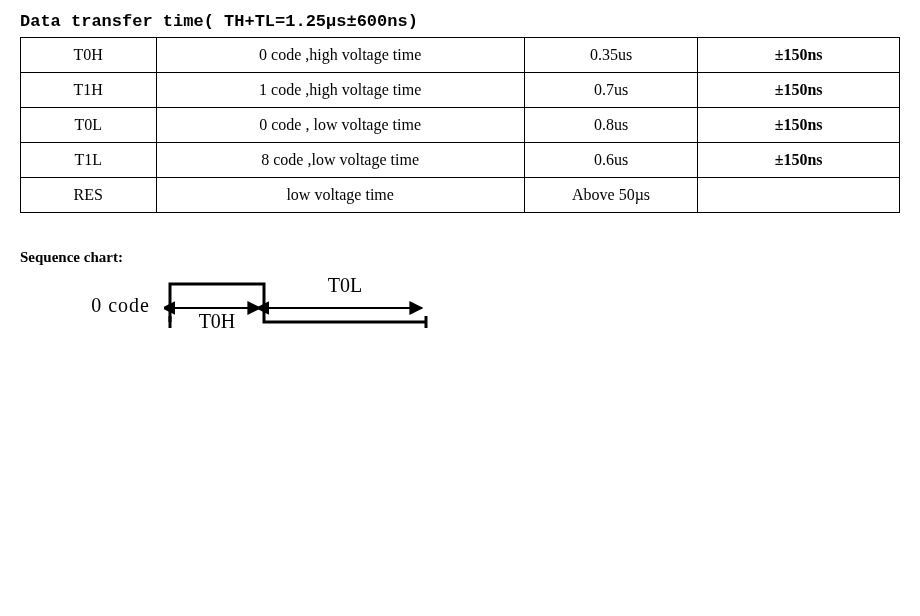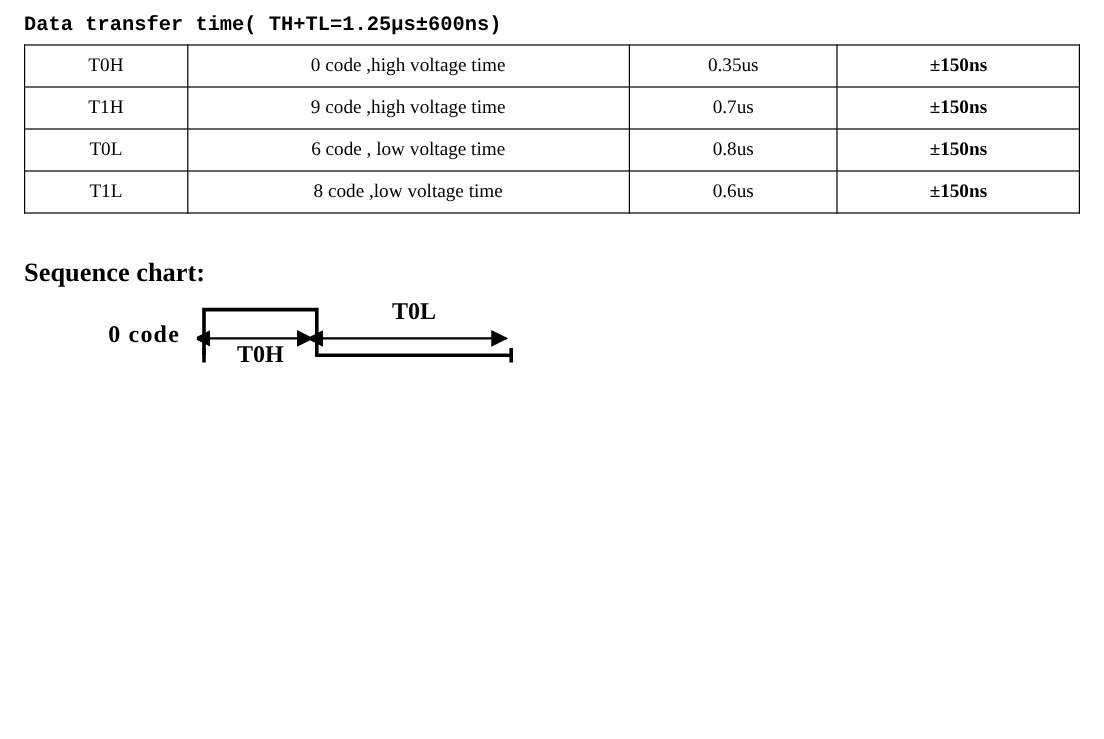--- a/index.html
+++ b/index.html
@@ -30,30 +30,29 @@
       vertical-align: middle;
       height: 24px;
     }
     table.timing td.c1 { width: 130px; }
     table.timing td.c2 { width: 380px; }
     table.timing td.c3 { width: 170px; text-align: center; }
     table.timing td.c4 { width: 200px; font-weight: bold; }
 
     .seq-title {
       font-weight: bold;
-      font-size: 22px;
+      font-size: 15px;
       margin-top: 36px;
       margin-bottom: 6px;
     }
     .seq-block {
       margin-left: 36px;
       display: flex;
       flex-direction: column;
       gap: 22px;
-      font-weight: bold;
     }
     .seq-row {
       display: flex;
       align-items: center;
       gap: 14px;
     }
     .seq-label {
       font-family: "Times New Roman", Times, serif;
       font-size: 20px;
       width: 94px;
@@ -72,35 +71,41 @@
 <table class="timing">
   <tbody>
       <tr>
     <td class="c1">T0H</td>
     <td class="c2">0 code ,high voltage time</td>
     <td class="c3">0.35us</td>
     <td class="c4">±150ns</td>
   </tr>
   <tr>
     <td class="c1">T1H</td>
-    <td class="c2">9 code ,high voltage time</td>
+    <td class="c2">1 code ,high voltage time</td>
     <td class="c3">0.7us</td>
     <td class="c4">±150ns</td>
   </tr>
   <tr>
     <td class="c1">T0L</td>
-    <td class="c2">6 code , low voltage time</td>
+    <td class="c2">0 code , low voltage time</td>
     <td class="c3">0.8us</td>
     <td class="c4">±150ns</td>
   </tr>
   <tr>
     <td class="c1">T1L</td>
     <td class="c2">8 code ,low voltage time</td>
     <td class="c3">0.6us</td>
     <td class="c4">±150ns</td>
+  </tr>
+  <tr>
+    <td class="c1">RES</td>
+    <td class="c2">low voltage time</td>
+    <td class="c3">Above 50µs</td>
+    <td class="c4"></td>
   </tr>
 </tbody>
   </table>
 
 <div class="seq-title">Sequence chart:</div>
 
 <div class="seq-block">
 
   <div class="seq-row">
     <div class="seq-label">0 code</div>

